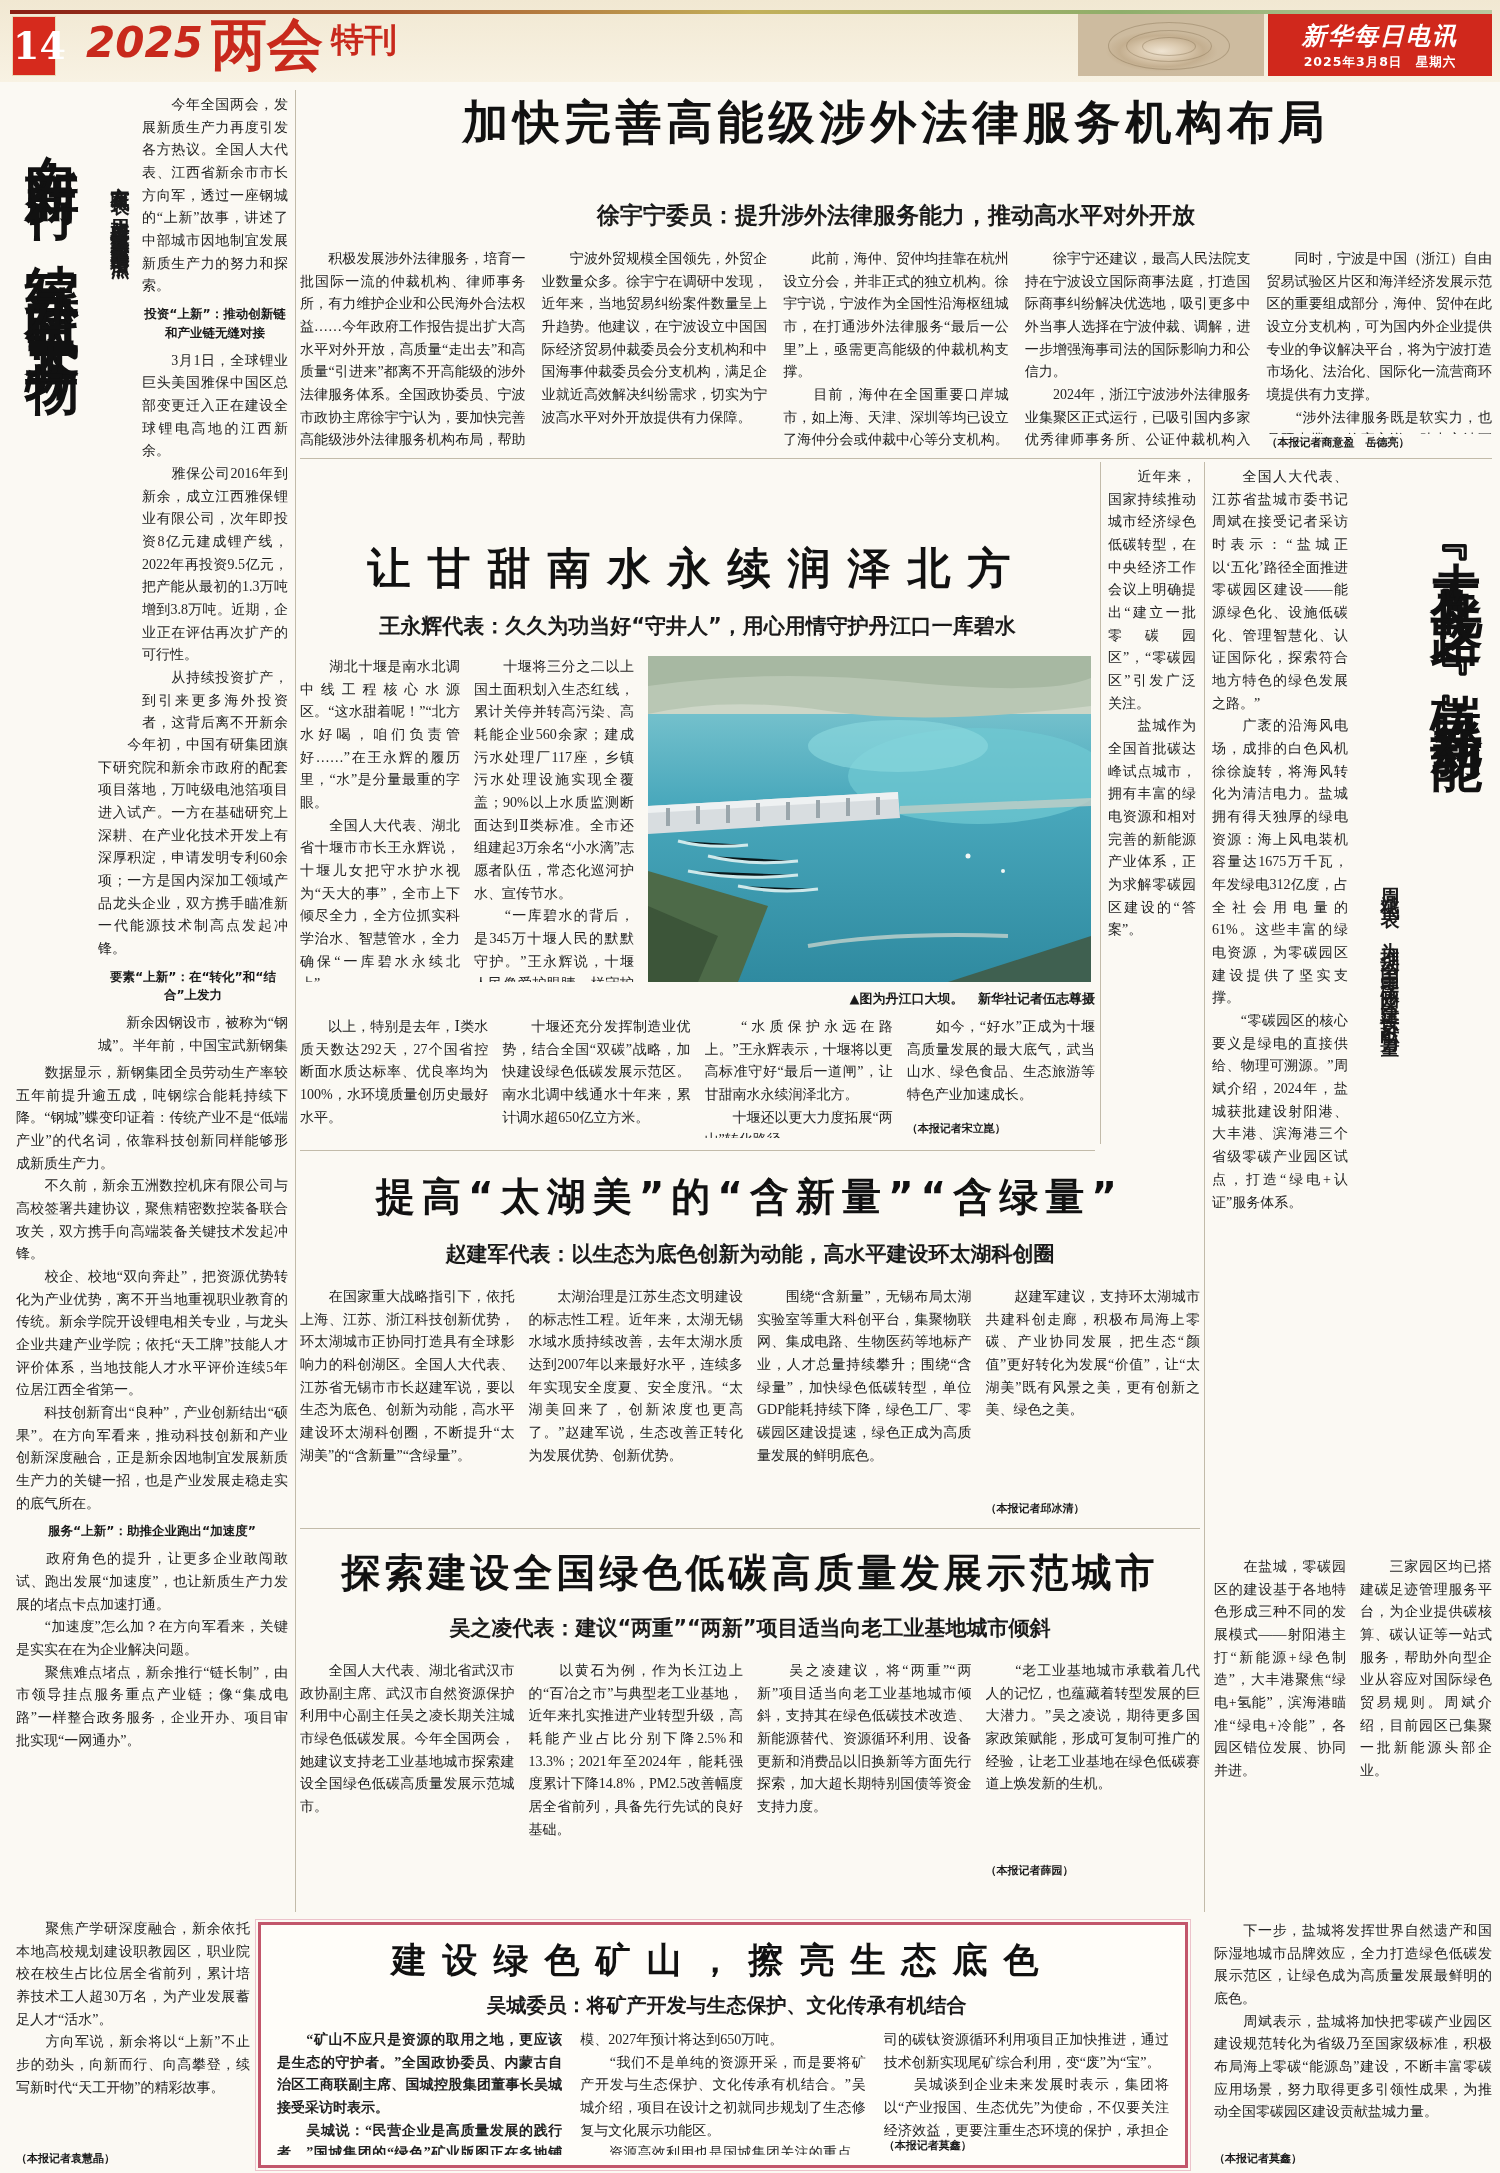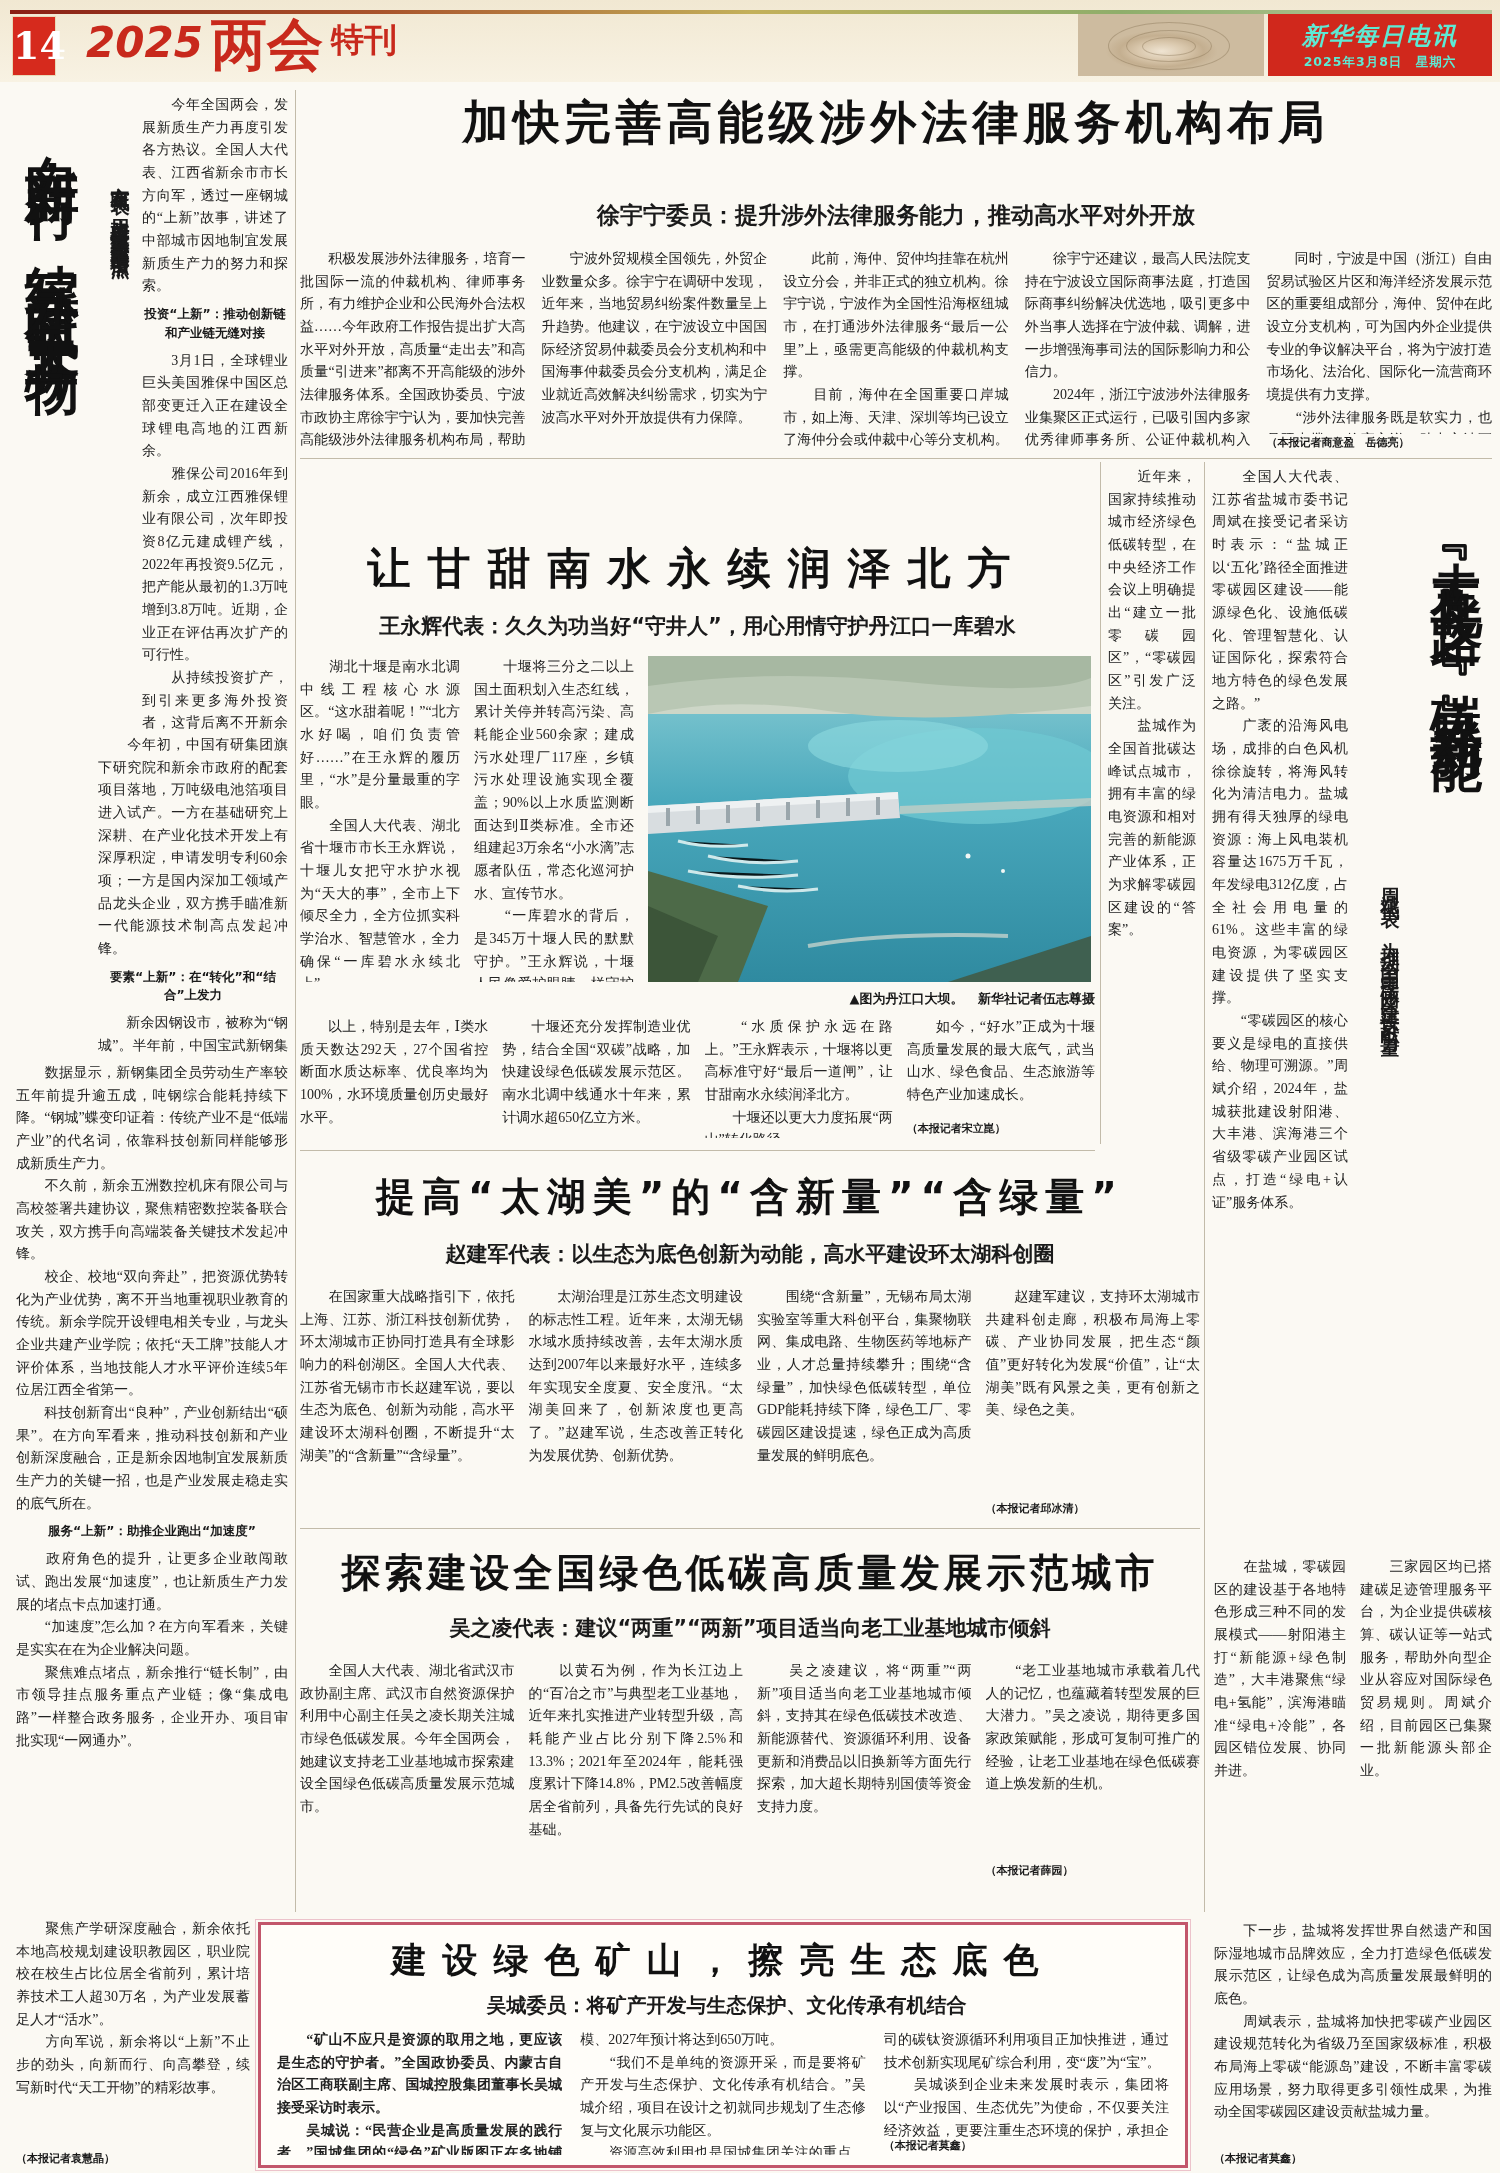--- a/index.html
+++ b/index.html
@@ -14,21 +14,21 @@
       font:bold 38px/58px "DejaVu Serif",serif;text-align:center;box-shadow:0 0 0 1px #e9d9b8;}
   .edition{left:86px;top:18px;height:60px;display:flex;gap:8px;color:#c8291c;}
   .ed-year{font:italic 900 42px "DejaVu Sans",sans-serif;}
   .ed-name{font:900 56px "DejaVu Serif",serif;line-height:.95;}
   .ed-suffix{font:900 33px "DejaVu Sans",sans-serif;padding-bottom:4px;}
   .pearl{left:1078px;top:14px;width:186px;height:62px;overflow:hidden;
       background:
         radial-gradient(ellipse 70px 26px at 45% 60%, #efe4d2 0%, #d9c7ac 35%, #c4af90 60%, #cdbb9f 80%),
         linear-gradient(120deg,#e7dcc6,#cfc0a4);}
   .pearl-ring{position:absolute;border:1px solid rgba(120,100,70,.35);border-radius:50%;}
-  .masthead{left:1268px;top:14px;width:224px;height:62px;background:#d0281c;color:#5eead4;
+  .masthead{left:1268px;top:14px;width:224px;height:62px;background:#d0281c;color:#ffffff;
       display:flex;flex-direction:column;align-items:center;justify-content:center;gap:2px;}
   .mh-name{font:italic 900 24px "DejaVu Serif",serif;letter-spacing:2px;}
   .mh-date{font:bold 12.5px "DejaVu Sans",sans-serif;letter-spacing:1px;}
   
   .bt{font-size:14px;line-height:1.62;text-align:justify;white-space:pre-wrap;overflow:hidden;color:#222;}
   .subhead{font:bold 12.5px/1.5 "DejaVu Sans",sans-serif;margin:7px 0;white-space:pre-wrap;}
   .credit{font:bold 11px/1.6 "DejaVu Serif",serif;text-align:left;padding-right:4px;}
   .vtext{writing-mode:vertical-rl;}
   .colwrap{display:flex;flex-direction:column;overflow:hidden;}
   .colwrap .bt{flex:1;}

